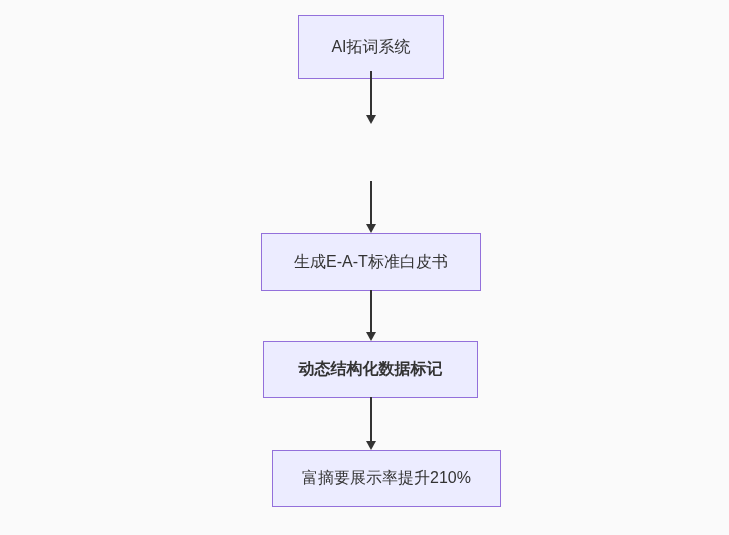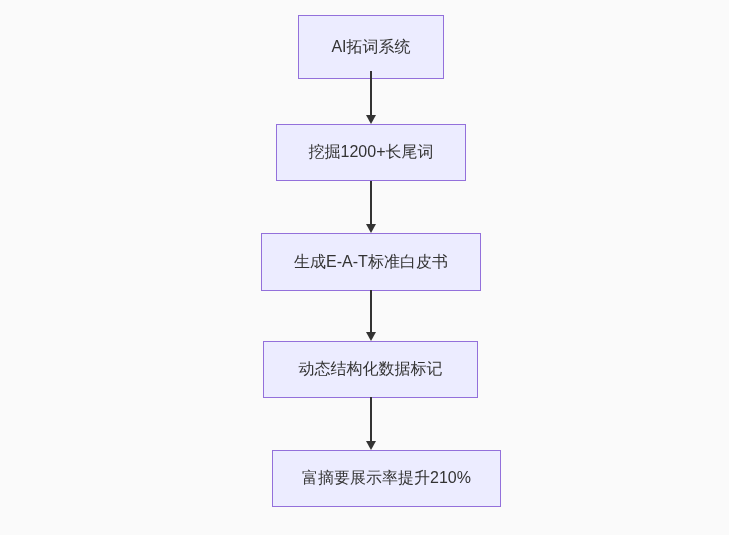--- a/index.html
+++ b/index.html
@@ -46,21 +46,21 @@
     width: 0;
     height: 0;
     border-left: 5px solid transparent;
     border-right: 5px solid transparent;
     border-top: 9px solid #333333;
   }
   
   .n1 { left: 298px; top: 15px;  width: 146px; height: 64px; }
   .n2 { left: 276px; top: 124px; width: 190px; height: 57px; }
   .n3 { left: 261px; top: 233px; width: 220px; height: 58px; }
-  .n4 { left: 263px; top: 341px; width: 215px; height: 57px; }
+  .n4 { left: 263px; top: 341px; width: 215px; height: 57px; font-weight: bold; }
   .n5 { left: 256px; top: 450px; width: 229px; height: 57px; margin-left: 16px; }
   
   .e1 { left: 364px; top: 71px;  height: 53px; }
   .e2 { left: 364px; top: 181px; height: 52px; }
   .e3 { left: 364px; top: 290px; height: 51px; }
   .e4 { left: 364px; top: 397px; height: 53px; }
 </style>
 </head>
 <body>
 
@@ -68,23 +68,20 @@
 
   <div class="node n1">
     <span>AI拓词系统</span>
   </div>
 
   <div class="edge e1">
     <div class="line"></div>
     <div class="head"></div>
   </div>
 
-  <div class="node n2">
-    <span>挖掘1200+长尾词</span>
-  </div>
 
   <div class="edge e2">
     <div class="line"></div>
     <div class="head"></div>
   </div>
 
   <div class="node n3">
     <span>生成E-A-T标准白皮书</span>
   </div>
 

